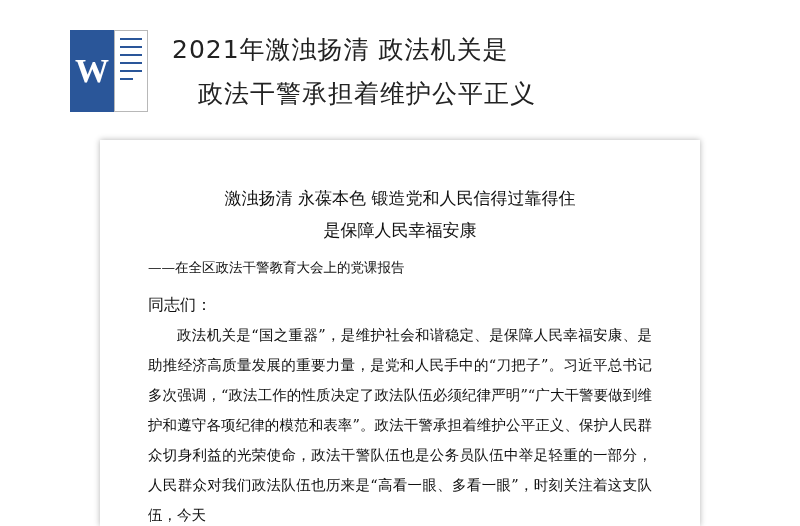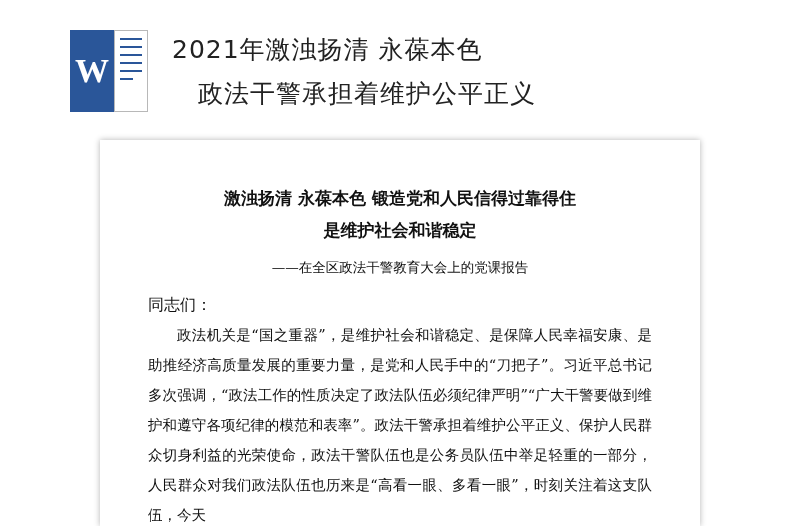--- a/index.html
+++ b/index.html
@@ -108,24 +108,22 @@
   .doc-title {
     text-align: center;
     font-size: 17px;
     line-height: 32px;
     color: #111111;
     font-weight: normal;
     font-family: "DejaVu Serif", serif;
   }
   .doc-title .t-ln {
     display: block;
-    font-weight: bold;
   }
   .doc-subtitle {
-    text-align: center;
     font-size: 13.5px;
     line-height: 30px;
     color: #111111;
     margin-top: 6px;
     font-family: "DejaVu Serif", serif;
   }
   .salutation {
     font-size: 16px;
     line-height: 30px;
     color: #111111;
@@ -155,32 +153,32 @@
         <div class="line"></div>
         <div class="line"></div>
         <div class="line"></div>
         <div class="line"></div>
         <div class="line"></div>
         <div class="line short"></div>
       </div>
     </div>
 
     <div class="header-title">
-      <span class="ln1">2021年激浊扬清 永葆本色</span>
+      <span class="ln1">2021年激浊扬清 政法机关是</span>
       <span class="ln2">政法干警承担着维护公平正义</span>
     </div>
 
   </div>
 
   <div class="sheet">
     <div class="sheet-inner">
 
       <div class="doc-title">
         <span class="t-ln">激浊扬清  永葆本色  锻造党和人民信得过靠得住</span>
-        <span class="t-ln">是维护社会和谐稳定</span>
+        <span class="t-ln">是保障人民幸福安康</span>
       </div>
 
       <div class="doc-subtitle">——在全区政法干警教育大会上的党课报告</div>
 
       <div class="salutation">同志们：</div>
 
       <p class="body-par">政法机关是“国之重器”，是维护社会和谐稳定、是保障人民幸福安康、是助推经济高质量发展的重要力量，是党和人民手中的“刀把子”。习近平总书记多次强调，“政法工作的性质决定了政法队伍必须纪律严明”“广大干警要做到维护和遵守各项纪律的模范和表率”。政法干警承担着维护公平正义、保护人民群众切身利益的光荣使命，政法干警队伍也是公务员队伍中举足轻重的一部分，人民群众对我们政法队伍也历来是“高看一眼、多看一眼”，时刻关注着这支队伍，今天</p>
 
     </div>
   </div>

